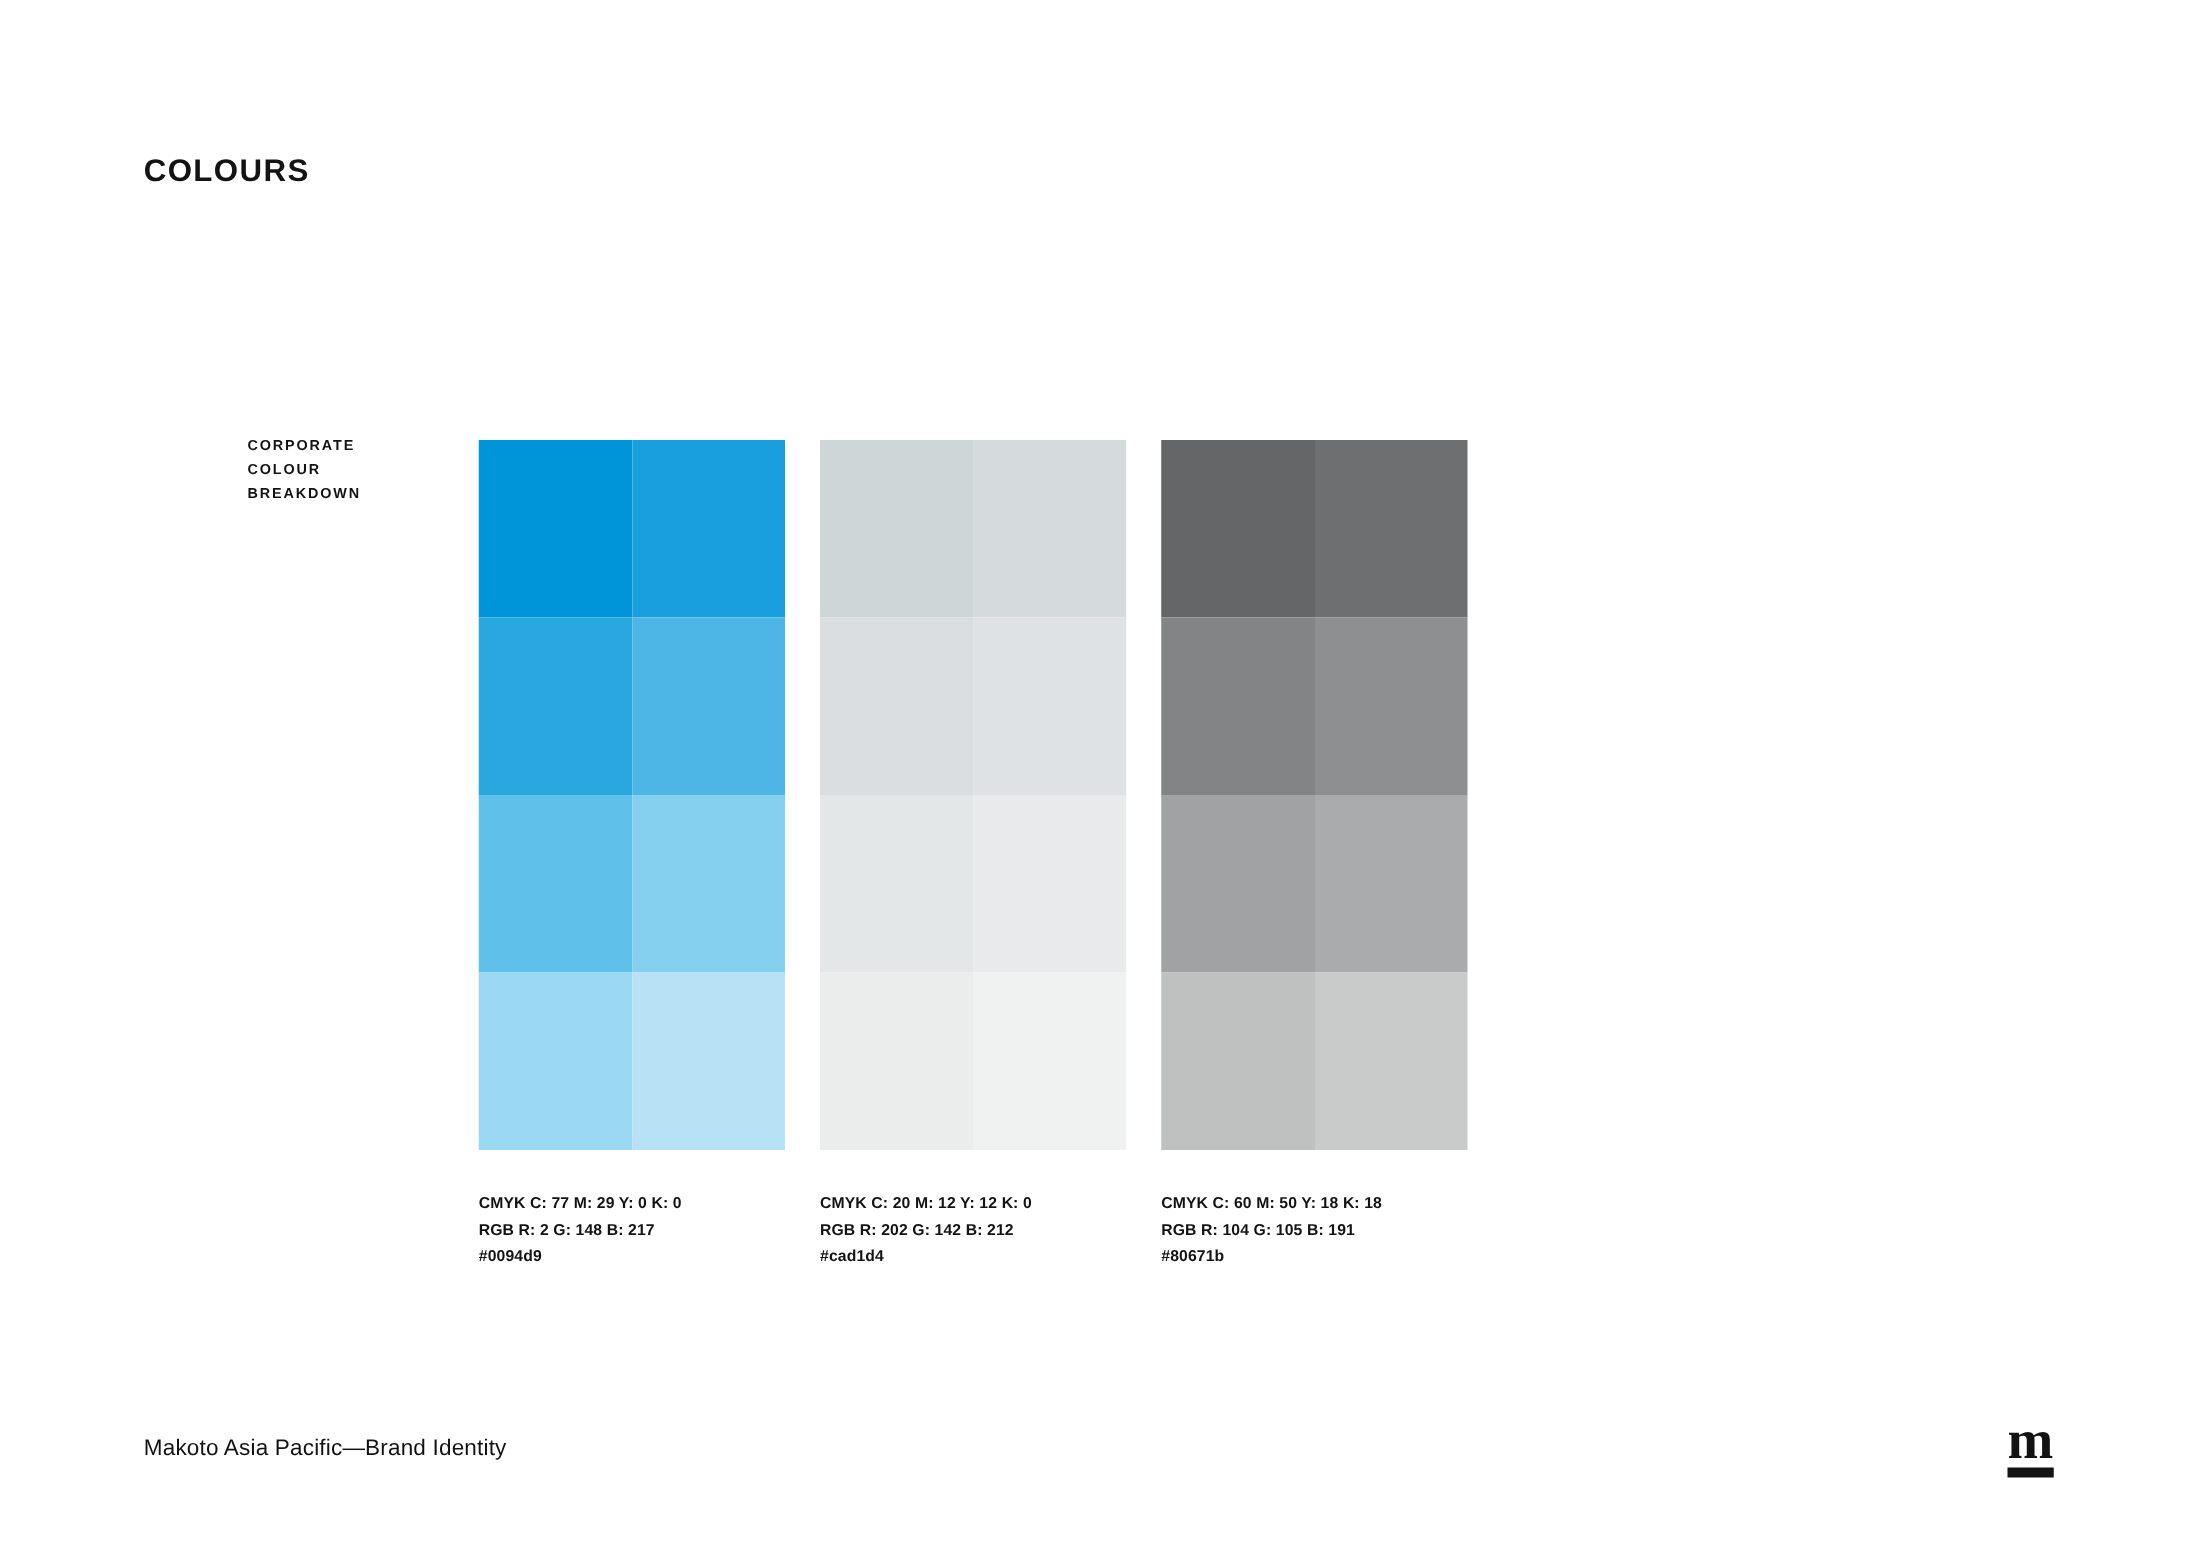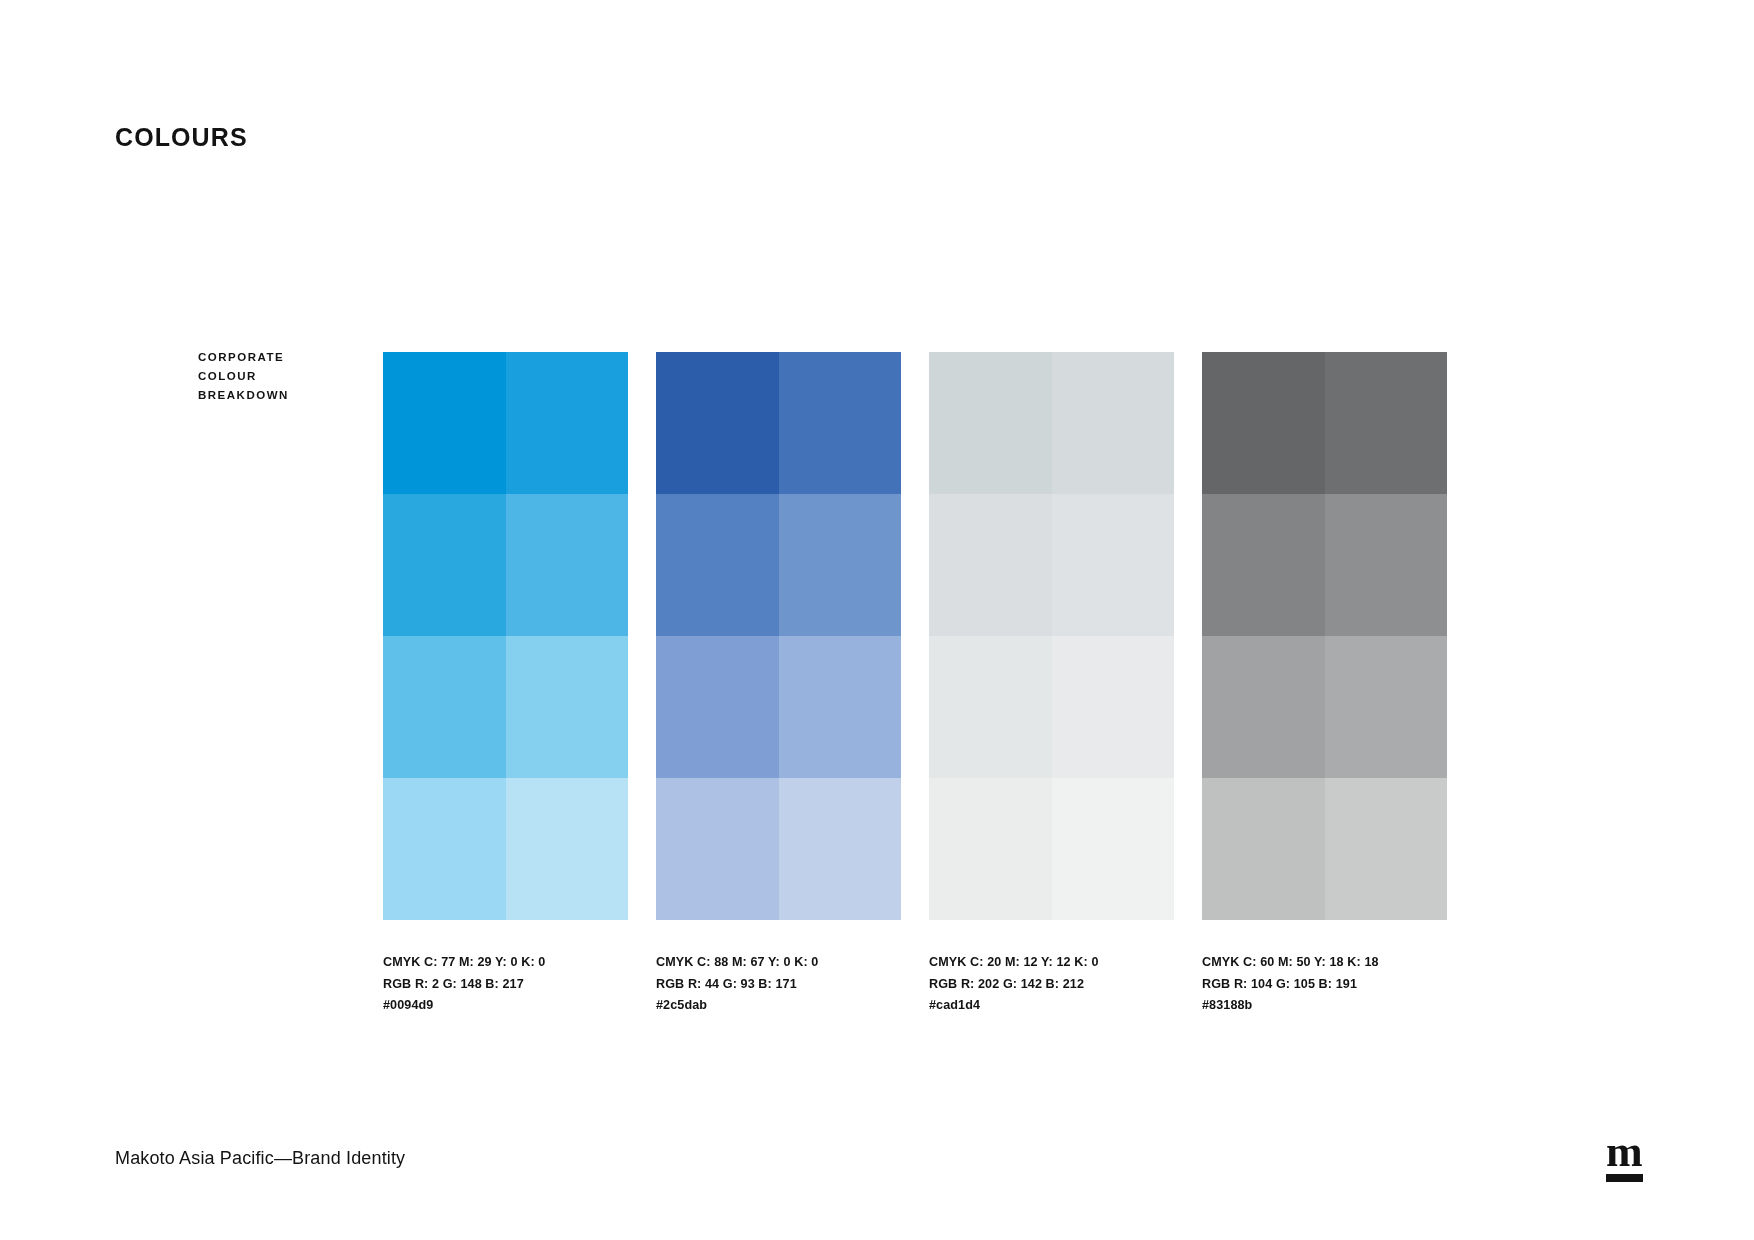--- a/index.html
+++ b/index.html
@@ -145,37 +145,20 @@
         <div class="swatch-cell" style="background-color: rgb(155, 216, 243);"></div>
         <div class="swatch-cell" style="background-color: rgb(183, 226, 246);"></div>
       </div>
       <div class="caption">
         <span class="row">CMYK  C: 77 M: 29 Y: 0 K: 0</span>
         <span class="row">RGB  R: 2 G: 148 B: 217</span>
         <span class="row">#0094d9</span>
       </div>
     </div>
 
-    <div class="palette-col">
-      <div class="swatch-grid">
-        <div class="swatch-cell" style="background-color: rgb(44, 93, 171);"></div>
-        <div class="swatch-cell" style="background-color: rgb(68, 114, 184);"></div>
-        <div class="swatch-cell" style="background-color: rgb(84, 129, 194);"></div>
-        <div class="swatch-cell" style="background-color: rgb(110, 149, 204);"></div>
-        <div class="swatch-cell" style="background-color: rgb(127, 159, 212);"></div>
-        <div class="swatch-cell" style="background-color: rgb(151, 178, 221);"></div>
-        <div class="swatch-cell" style="background-color: rgb(173, 193, 228);"></div>
-        <div class="swatch-cell" style="background-color: rgb(192, 208, 234);"></div>
-      </div>
-      <div class="caption">
-        <span class="row">CMYK  C: 88 M: 67 Y: 0 K: 0</span>
-        <span class="row">RGB  R: 44 G: 93 B: 171</span>
-        <span class="row">#2c5dab</span>
-      </div>
-    </div>
 
     <div class="palette-col">
       <div class="swatch-grid">
         <div class="swatch-cell" style="background-color: rgb(207, 214, 216);"></div>
         <div class="swatch-cell" style="background-color: rgb(213, 219, 221);"></div>
         <div class="swatch-cell" style="background-color: rgb(218, 222, 224);"></div>
         <div class="swatch-cell" style="background-color: rgb(222, 226, 228);"></div>
         <div class="swatch-cell" style="background-color: rgb(227, 231, 232);"></div>
         <div class="swatch-cell" style="background-color: rgb(232, 234, 236);"></div>
         <div class="swatch-cell" style="background-color: rgb(235, 237, 237);"></div>
@@ -195,21 +178,21 @@
         <div class="swatch-cell" style="background-color: rgb(131, 132, 134);"></div>
         <div class="swatch-cell" style="background-color: rgb(142, 143, 144);"></div>
         <div class="swatch-cell" style="background-color: rgb(161, 162, 163);"></div>
         <div class="swatch-cell" style="background-color: rgb(170, 171, 172);"></div>
         <div class="swatch-cell" style="background-color: rgb(191, 192, 192);"></div>
         <div class="swatch-cell" style="background-color: rgb(201, 202, 202);"></div>
       </div>
       <div class="caption">
         <span class="row">CMYK  C: 60 M: 50 Y: 18 K: 18</span>
         <span class="row">RGB  R: 104 G: 105 B: 191</span>
-        <span class="row">#83188b</span>
+        <span class="row">#80671b</span>
       </div>
     </div>
 
   </div>
 
   <div class="footer-text">Makoto Asia Pacific—Brand Identity</div>
 
   <div class="logo">
     <span class="logo-mark">m</span>
     <span class="logo-bar"></span>

